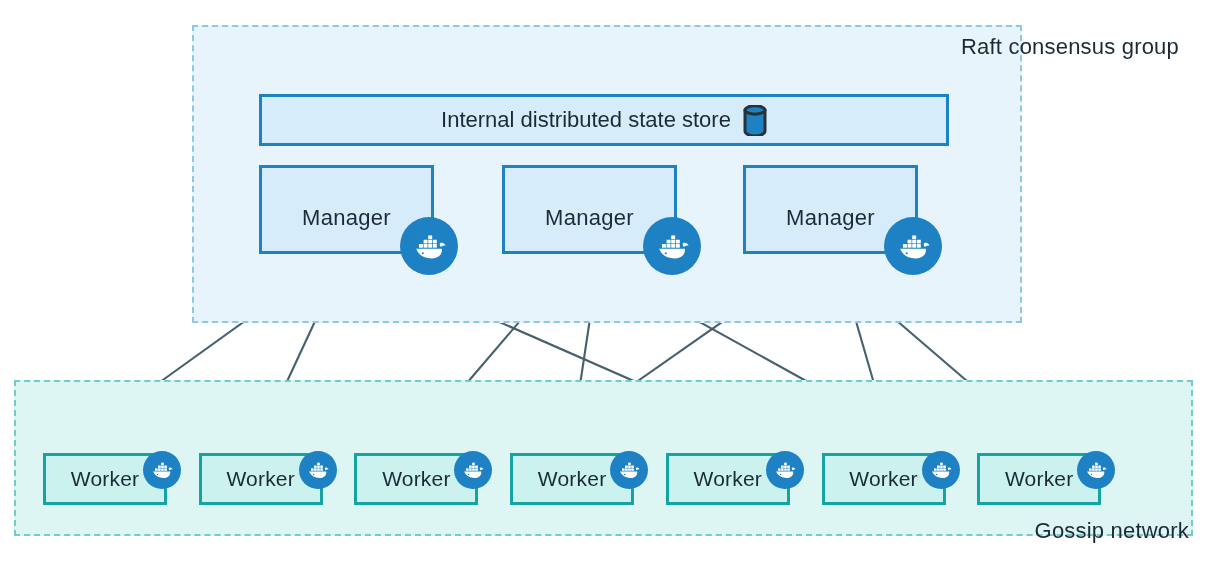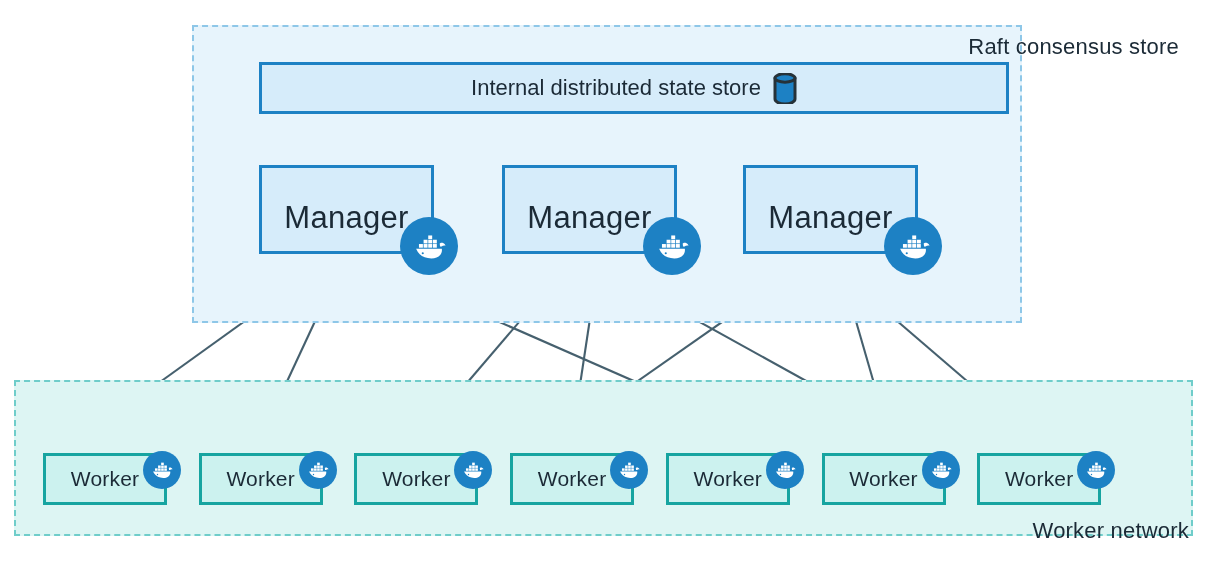--- a/index.html
+++ b/index.html
@@ -11,32 +11,32 @@
   .group-box{position:absolute;box-sizing:border-box;}
   .raft-group{left:192px;top:25px;width:830px;height:298px;
        background:#e7f4fc;border:2px dashed #8ec7e8;}
   .gossip-group{left:14px;top:380px;width:1179px;height:156px;
        background:#ddf5f3;border:2px dashed #6fcdca;}
 
   .group-label{position:absolute;color:#1b2a36;white-space:nowrap;}
   .raft-label{right:28px;top:34px;font-size:22px;letter-spacing:.2px;}
   .gossip-label{right:18px;bottom:22px;font-size:22px;letter-spacing:.2px;}
 
-  .store-box{position:absolute;left:259px;top:62px;width:750px;height:52px;
+  .store-box{position:absolute;left:259px;top:94px;width:690px;height:52px;
        box-sizing:border-box;background:#d6ecfa;border:3px solid #1d81c4;
        display:flex;align-items:center;justify-content:center;gap:12px;}
   .store-text{font-size:22px;color:#1b2a36;white-space:nowrap;}
 
   .db-icon{width:24px;height:31px;position:relative;display:inline-block;flex:none;}
   .db-icon svg{display:block;}
 
   .mgr-box{position:absolute;width:175px;height:89px;box-sizing:border-box;
        background:#d6ecfa;border:3px solid #1d81c4;
        display:flex;align-items:center;justify-content:center;}
-  .mgr-text{font-size:31px;color:#1b2a36;letter-spacing:.3px;margin-top:16px;}
+  .mgr-text{font-size:22px;color:#1b2a36;letter-spacing:.3px;margin-top:16px;}
   .mgr1{left:259px;top:165px;}
   .mgr2{left:502px;top:165px;}
   .mgr3{left:743px;top:165px;}
 
   .wk-box{position:absolute;width:124px;height:52px;box-sizing:border-box;
        background:#ccf2ef;border:3px solid #16a4a0;
        display:flex;align-items:center;justify-content:center;margin-top:32px;}
   .wk-text{font-size:21px;color:#1b2a36;letter-spacing:.2px;}
 
   .docker-badge{position:absolute;border-radius:50%;background:#1d81c4;
@@ -81,21 +81,21 @@
       <path d="M573,259 L437,418"></path>
       <path d="M586,259 L873,418"></path>
       <path d="M599,259 L575,418"></path>
       <path d="M812,259 L585,418"></path>
       <path d="M825,259 L1010,418"></path>
       <path d="M838,259 L884,418"></path>
     </g>
   </svg>
 
   <div class="group-box raft-group"></div>
-  <div class="group-label raft-label">Raft consensus store</div>
+  <div class="group-label raft-label">Raft consensus group</div>
 
   <div class="store-box">
     <span class="store-text">Internal distributed state store</span>
     <span class="db-icon">
       <svg width="24" height="31" viewBox="0 0 24 31" xmlns="http://www.w3.org/2000/svg">
         <path d="M2,5 L2,26 a10,5 0 0 0 20,0 L22,5 Z" fill="#1d81c4" stroke="#263238" stroke-width="3" stroke-linejoin="round"></path>
         <ellipse cx="12" cy="5" rx="10" ry="4.2" fill="#1d81c4" stroke="#263238" stroke-width="3"></ellipse>
       </svg>
     </span>
   </div>
@@ -104,21 +104,21 @@
     <span class="mgr-text">Manager</span>
   </div>
   <div class="mgr-box mgr2">
     <span class="mgr-text">Manager</span>
   </div>
   <div class="mgr-box mgr3">
     <span class="mgr-text">Manager</span>
   </div>
 
   <div class="group-box gossip-group"></div>
-  <div class="group-label gossip-label">Worker network</div>
+  <div class="group-label gossip-label">Gossip network</div>
 
   <div id="workers">
       <div class="wk-box" style="left: 43px; top: 421px;">
         <span class="wk-text">Worker</span>
       </div>
       <div class="wk-box" style="left: 198.7px; top: 421px;">
         <span class="wk-text">Worker</span>
       </div>
       <div class="wk-box" style="left: 354.4px; top: 421px;">
         <span class="wk-text">Worker</span>

